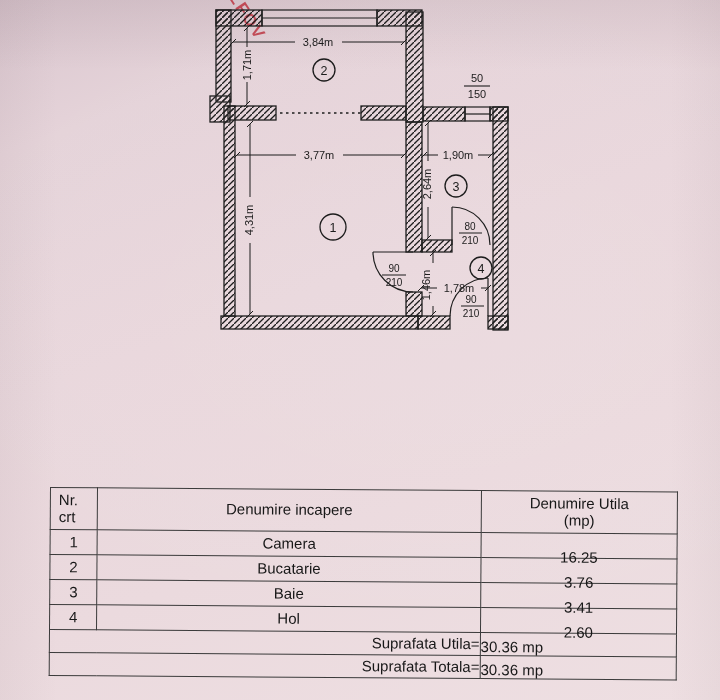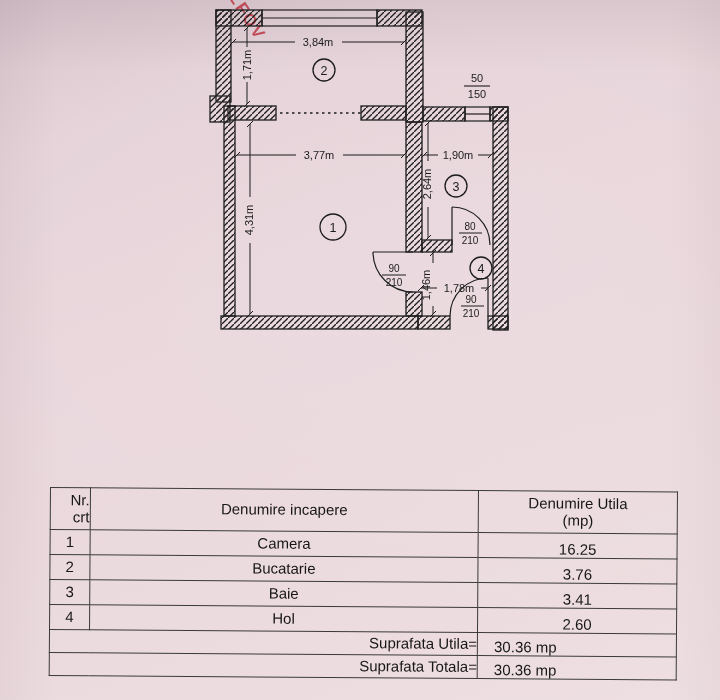--- a/index.html
+++ b/index.html
@@ -32,27 +32,27 @@
     position:absolute;left:50px;top:487px;width:628px;
     border-collapse:collapse;table-layout:fixed;
     transform:rotate(0.4deg);transform-origin:0 0;
     font-size:15px;color:#171717;
   }
   .area-table td{border:1.6px solid #3b3b3b;padding:0;line-height:1.12;}
   .c1{width:38px;text-align:center;}
   .c2{width:380px;text-align:center;}
   .c3{width:194px;text-align:center;}
   .hdr td{height:41px;vertical-align:middle;}
-  .hdr .c1{text-align:right;}
+  .hdr .c1{text-align:left;padding-left:8px;}
   .data-row td{height:24px;}
-  .v-off{position:relative;top:4px;display:inline-block;}
+  .v-off{position:relative;top:12px;display:inline-block;}
   .sum-row td{height:22px;}
   .sum-label{text-align:right;padding-right:7px;}
   .sum-val{text-align:left;padding-left:8px;}
-  .sum-val span{position:relative;top:3px;display:inline-block;padding-left:16px;}
+  .sum-val span{position:relative;top:3px;display:inline-block;}
 </style>
 </head>
 <body>
 
 <div class="photo-shade"></div>
 
 <div class="stamp">ILFOV</div>
 
 <svg class="plan-svg" width="315" height="345" viewBox="200 0 315 345">
   <defs>

